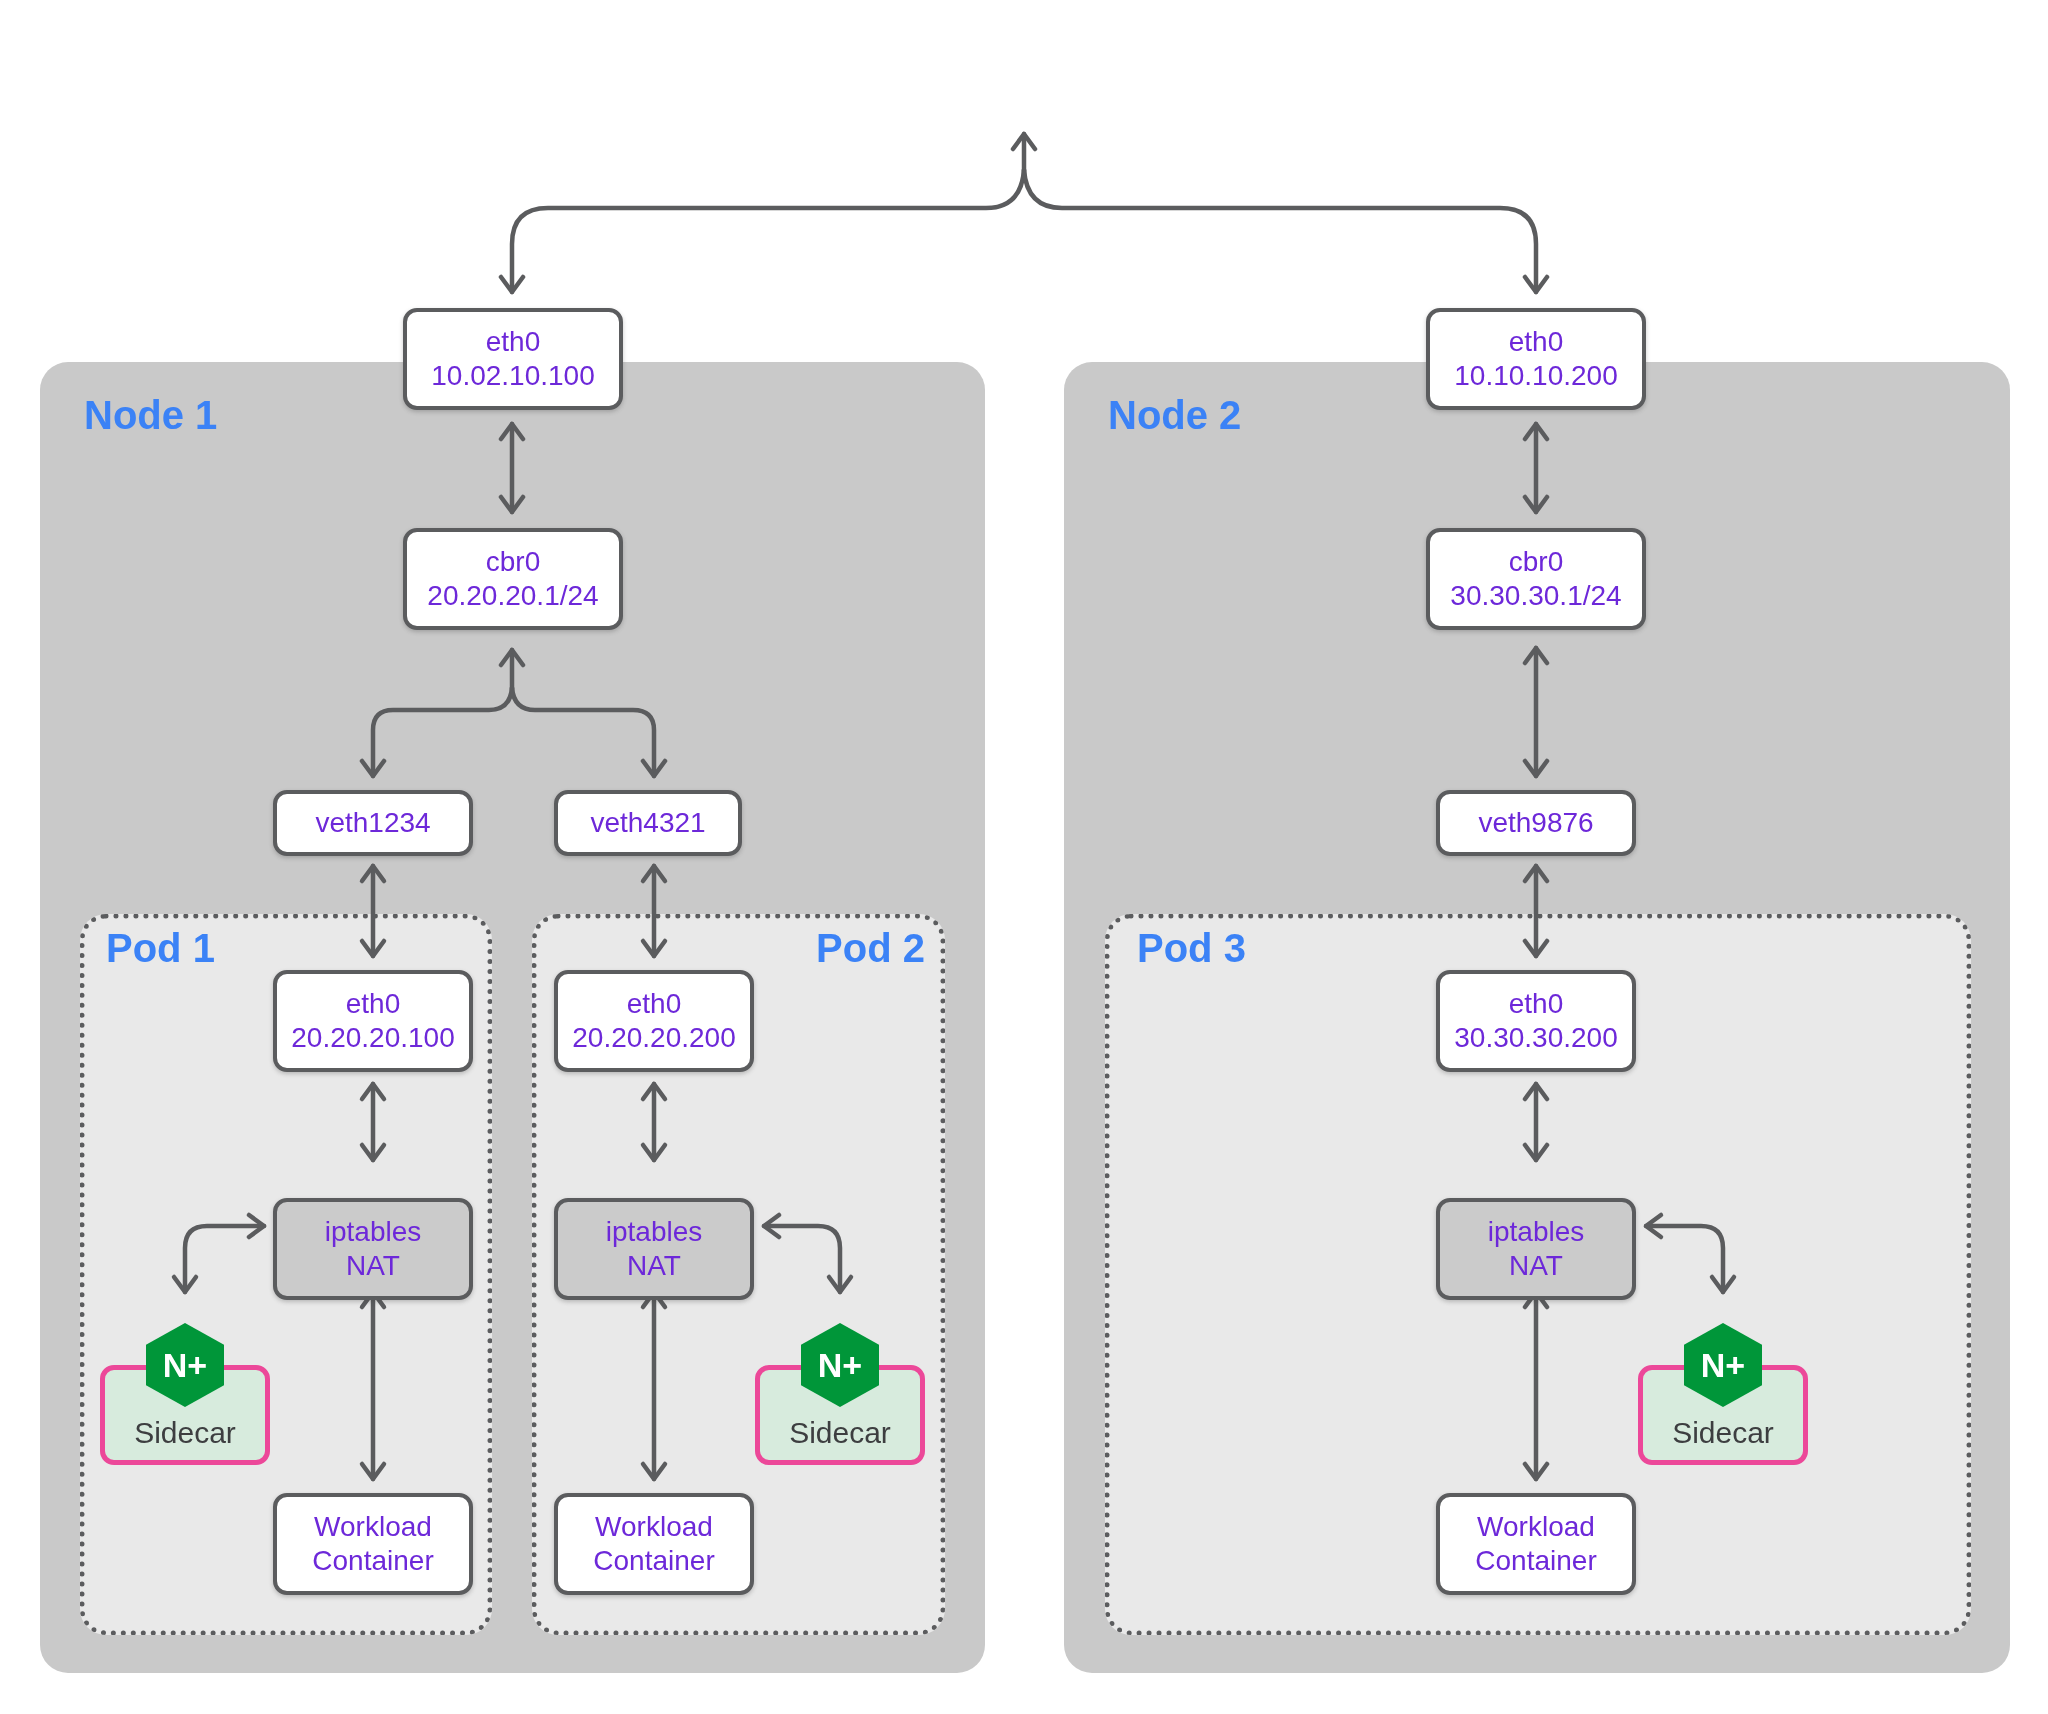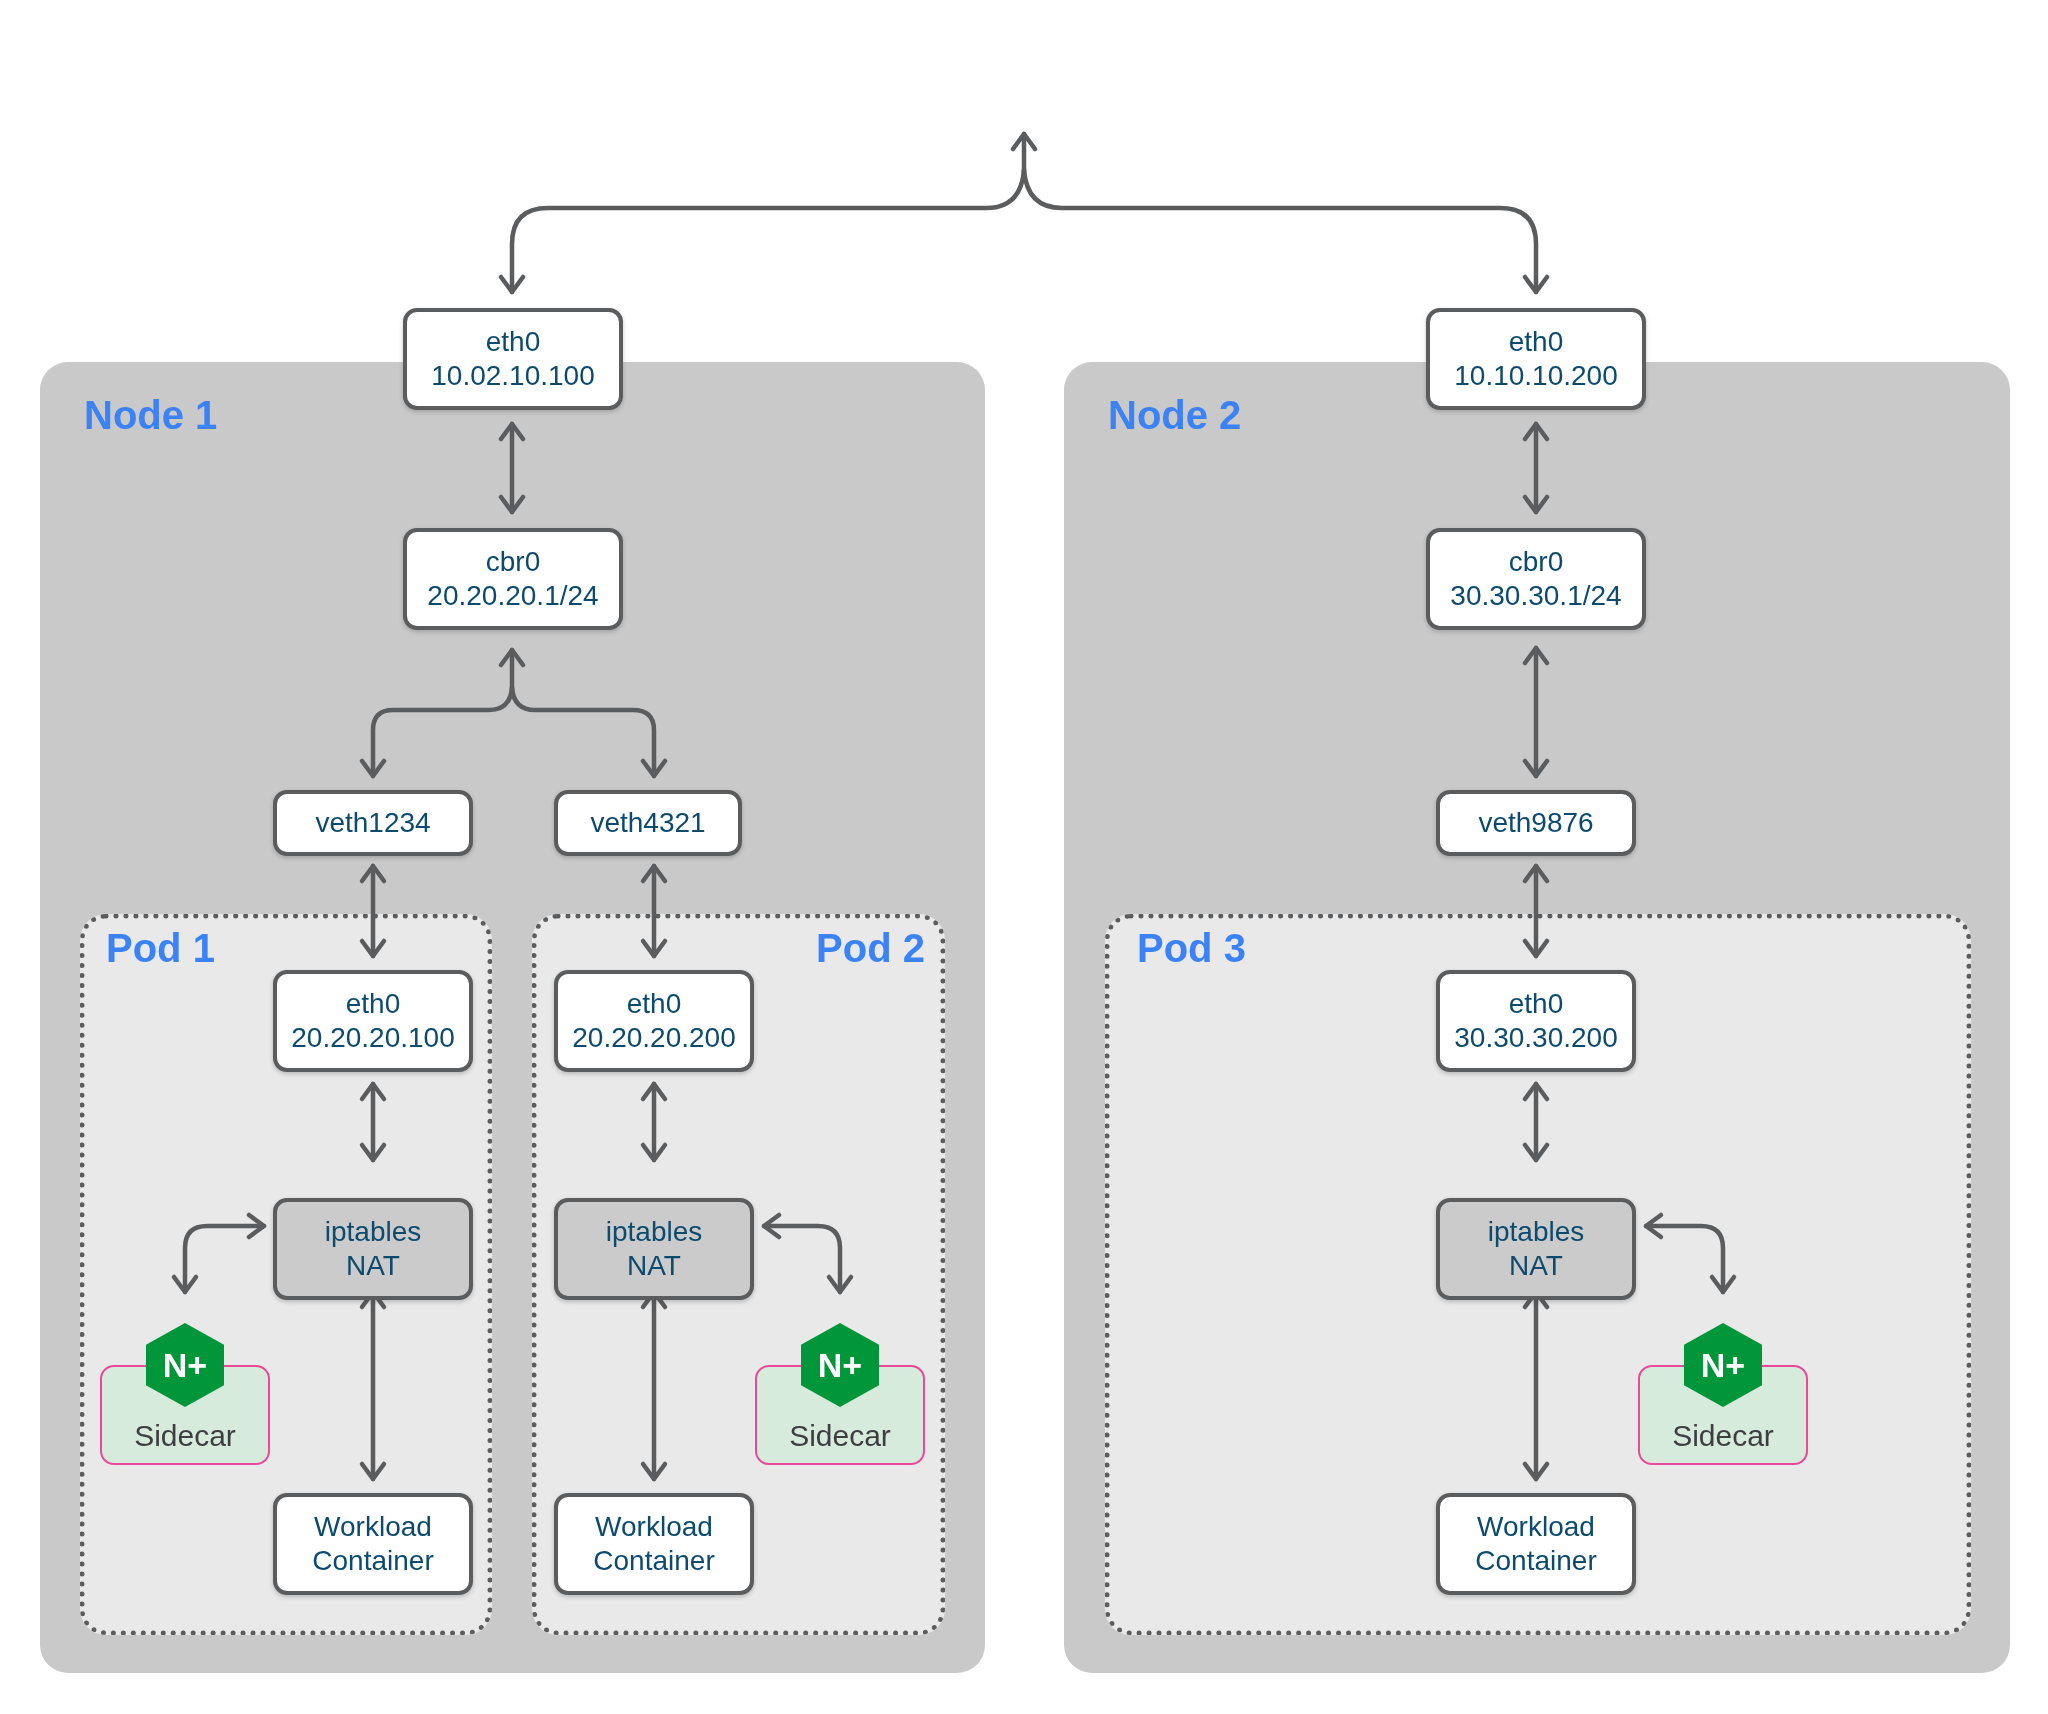--- a/index.html
+++ b/index.html
@@ -6,24 +6,24 @@
   .canvas{position:relative;width:2048px;height:1714px;background:#ffffff;overflow:hidden;
           font-family:"Liberation Sans", sans-serif;}
   .title{position:absolute;text-align:center;font-weight:700;font-size:38px;line-height:44px;
          color:#414042;z-index:4;white-space:pre-line;}
   .node{position:absolute;background:#c9c9c9;border-radius:28px;z-index:1;}
   .pod{position:absolute;background:#e9e9e9;border:5px dotted #5b5c5e;border-radius:26px;
        box-sizing:border-box;z-index:2;}
   .panel-label{position:absolute;font-weight:700;font-size:40px;line-height:46px;color:#3b82f6;z-index:4;}
   .box{position:absolute;background:#ffffff;border:4px solid #5b5c5e;border-radius:14px;
        box-sizing:border-box;display:flex;flex-direction:column;align-items:center;justify-content:center;
-       font-size:28px;line-height:34px;color:#0c4a6e;text-align:center;
+       font-size:28px;line-height:34px;color:#6d28d9;text-align:center;
        box-shadow:0 2px 4px rgba(60,60,60,0.28);z-index:4;}
   .box.nat{background:#cbcbcb;margin-top:24px;}
-  .sidecar{position:absolute;background:#d7ebdd;border:2px solid #ec4899;border-radius:14px;
+  .sidecar{position:absolute;background:#d7ebdd;border:5px solid #ec4899;border-radius:14px;
        box-sizing:border-box;display:flex;align-items:flex-end;justify-content:center;
        padding-bottom:10px;font-size:30px;color:#3d3e40;z-index:4;}
   .hex{position:absolute;width:78px;height:84px;background:#009639;
        clip-path:polygon(50% 0,100% 26%,100% 74%,50% 100%,0 74%,0 26%);
        display:flex;align-items:center;justify-content:center;color:#ffffff;
        font-weight:700;font-size:34px;z-index:5;}
   svg.wires{position:absolute;left:0;top:0;z-index:3;}
   .wire{fill:none;stroke:#5b5c5e;stroke-width:4.5;stroke-linecap:round;}
 </style>
 </head>

